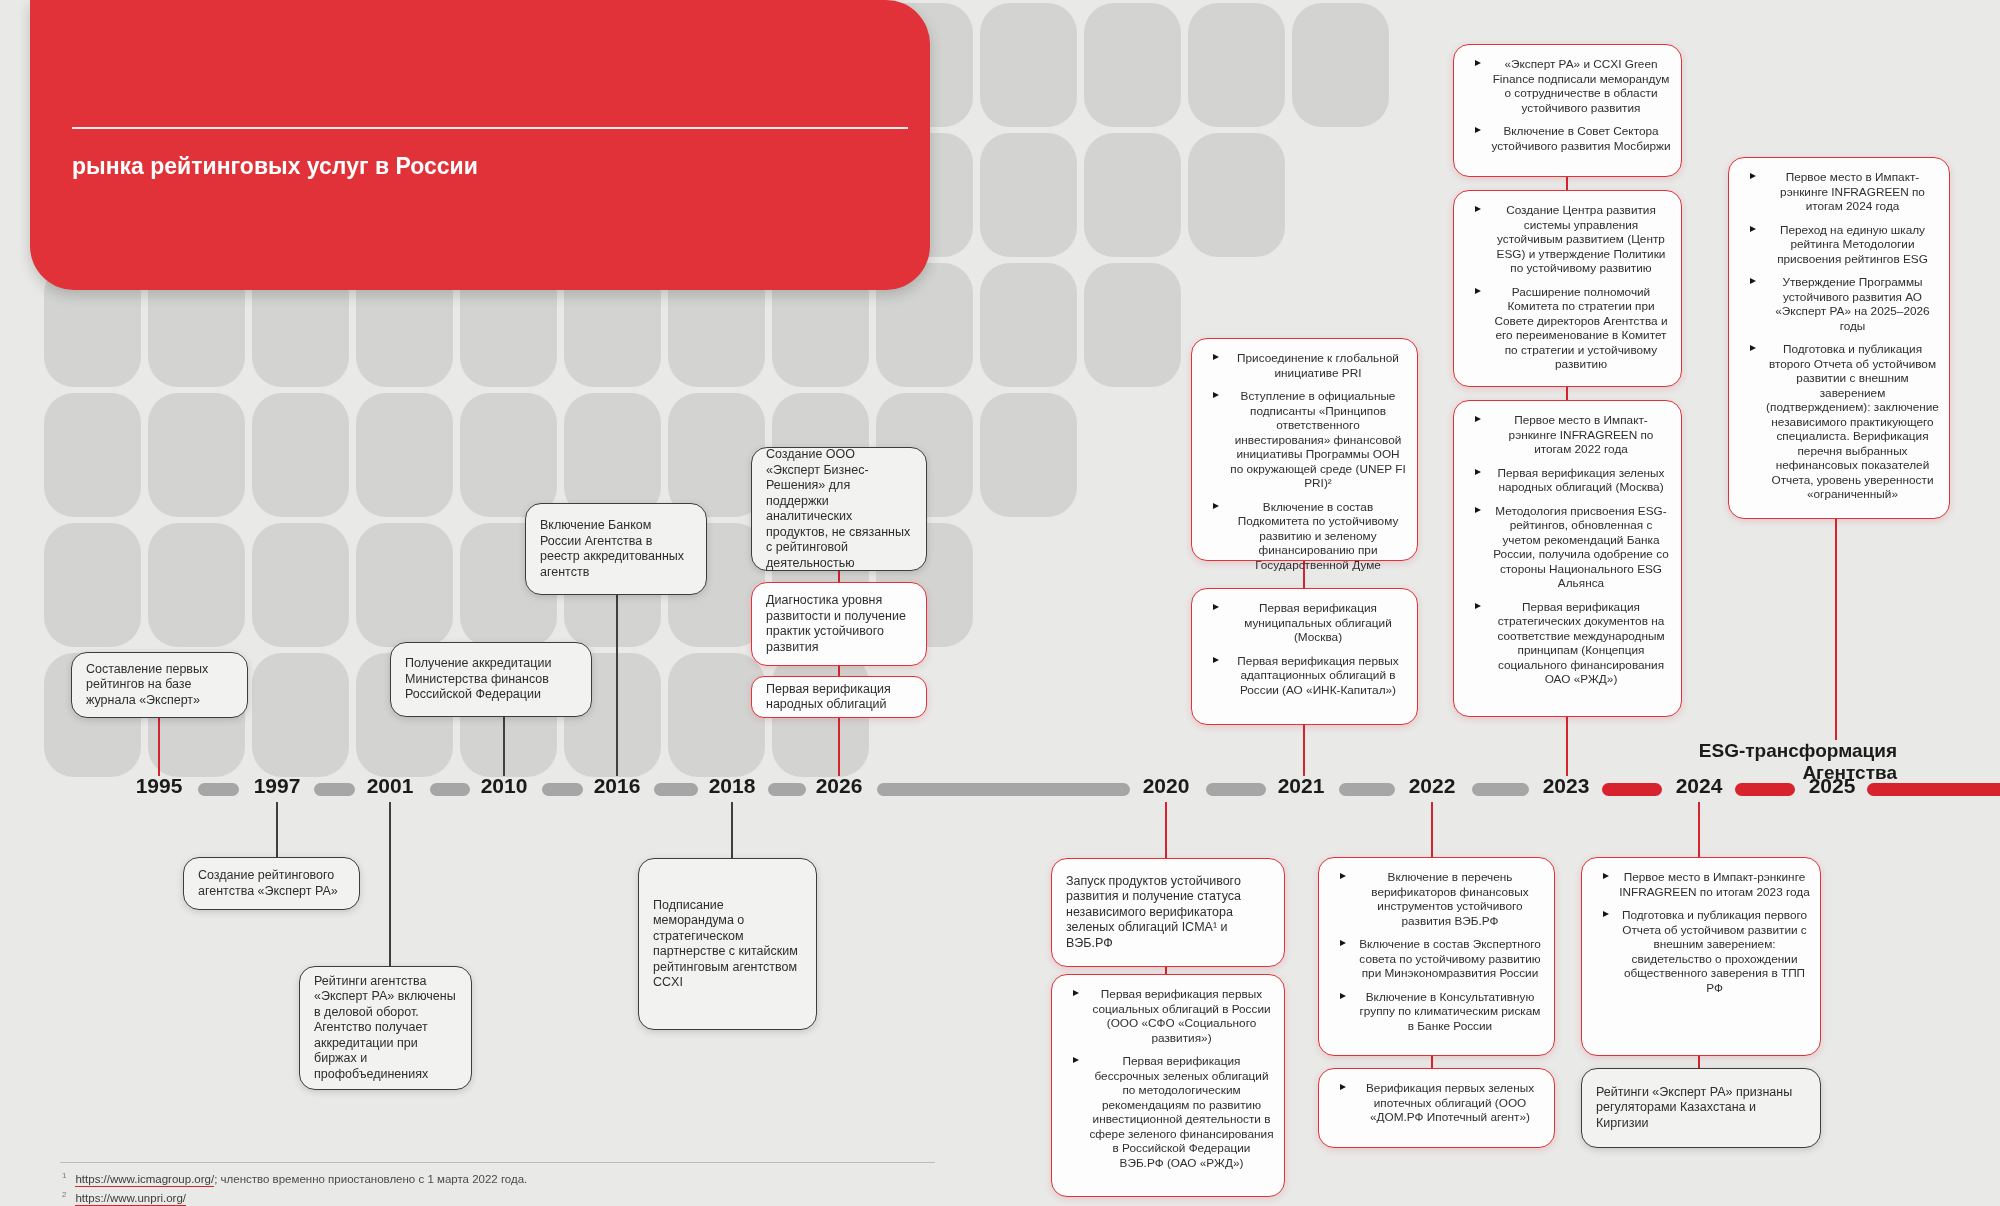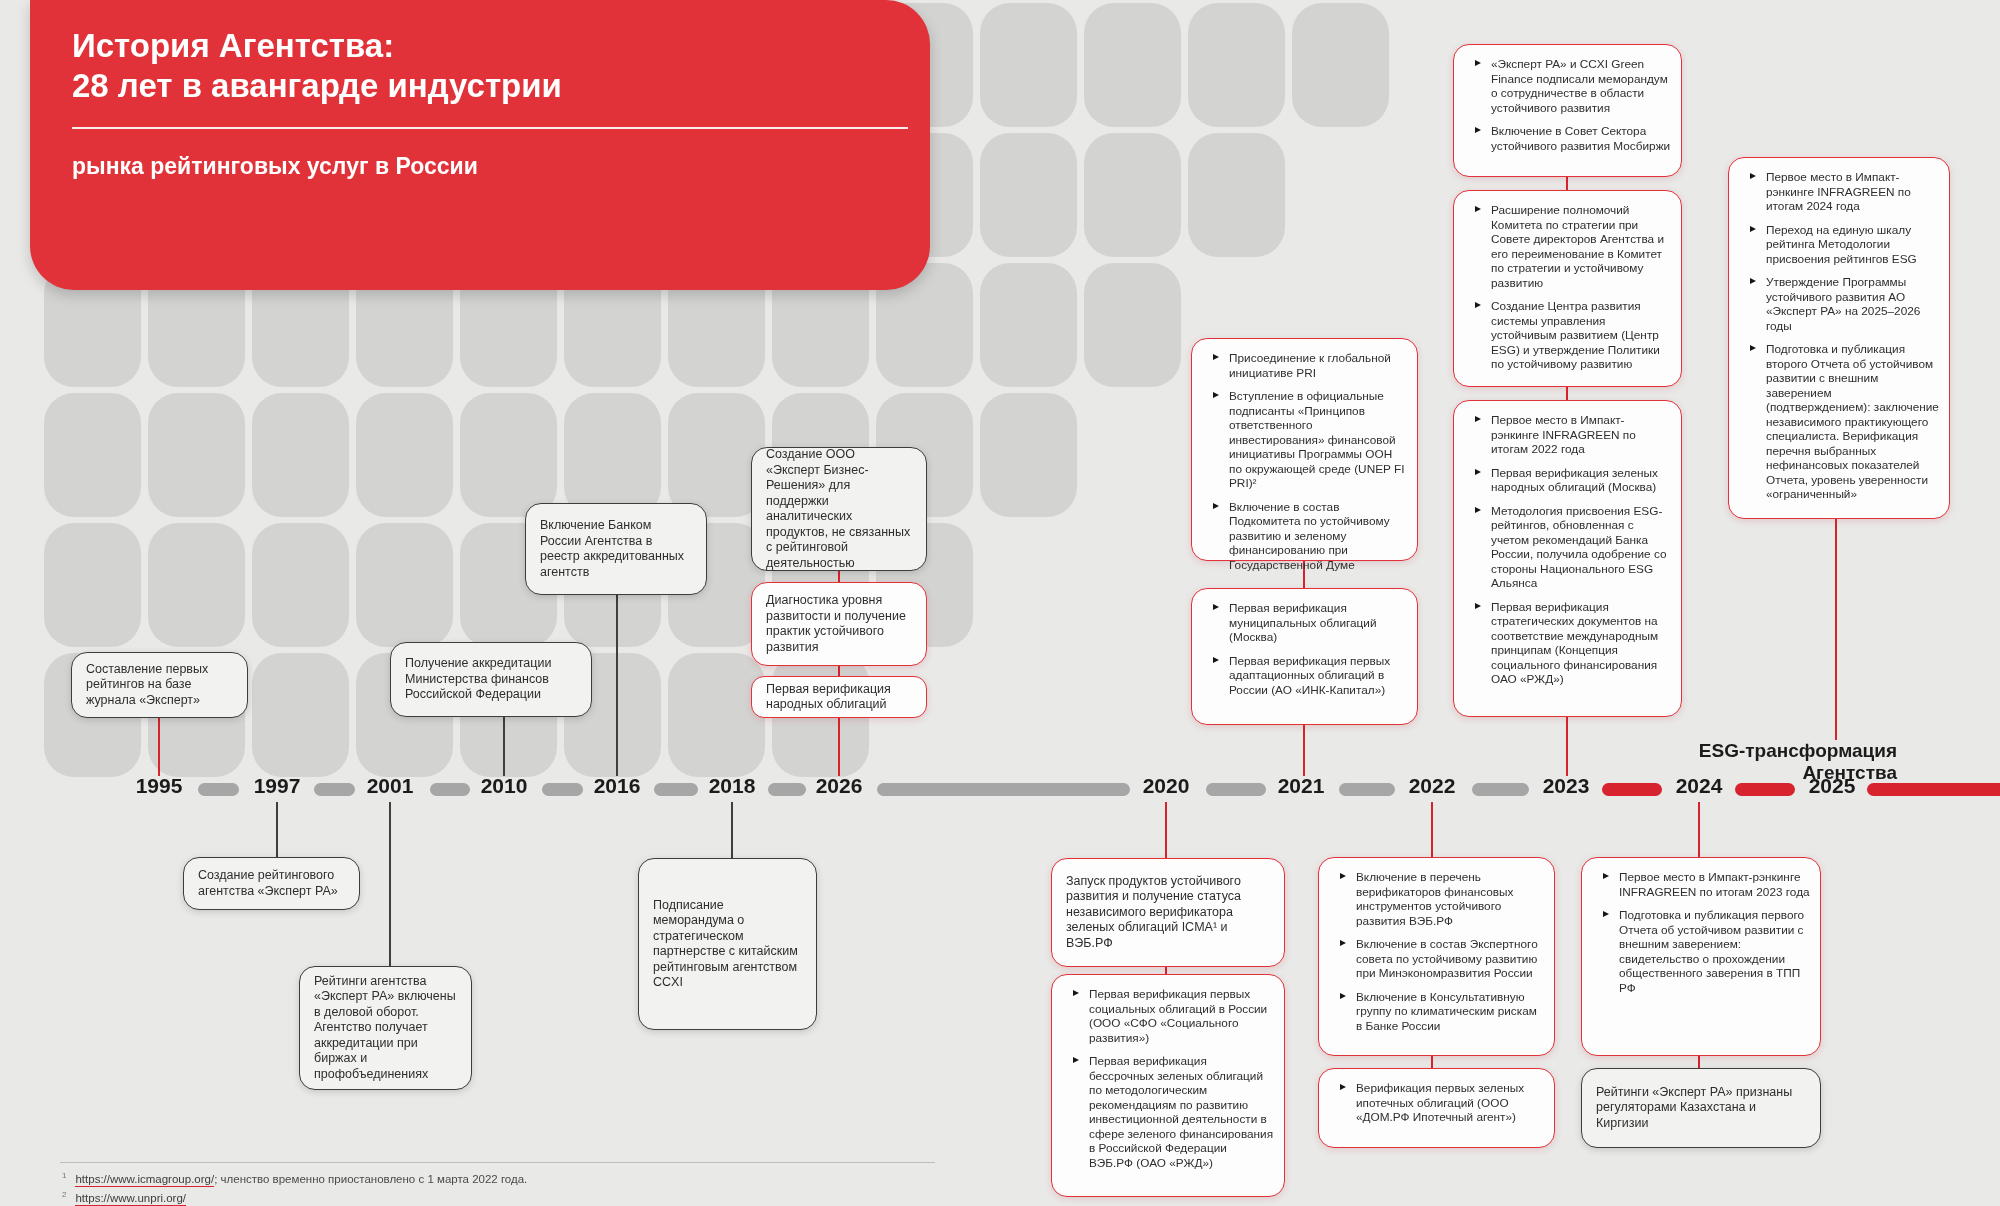--- a/index.html
+++ b/index.html
@@ -27,21 +27,21 @@
   .stem.red{background:#d7232e;}
 
   
   .box{position:absolute;z-index:3;border-radius:16px;box-sizing:border-box;}
   .box.sm{border-radius:13px;}
   .box.gray{background:#f2f2f1;border:1.5px solid #3d3d3d;box-shadow:0 2px 7px rgba(0,0,0,.15);}
   .box.red{background:#fdfdfd;border:1.5px solid #e03238;box-shadow:0 2px 7px rgba(190,30,40,.16);}
   .box.center{display:flex;align-items:center;padding:10px 14px;}
   .ptext{font-size:12.5px;line-height:1.24;color:#2e2e2e;}
   .blist{padding:12px 10px 12px 12px;display:flex;flex-direction:column;gap:9px;font-size:11.8px;line-height:1.23;color:#2e2e2e;}
-  .bullet{display:flex;}
+  .bullet{display:flex;text-align:center;}
   .tri{flex:none;width:0;height:0;border-left:6px solid #161616;border-top:3.5px solid transparent;border-bottom:3.5px solid transparent;margin:3px 10px 0 9px;}
   .btx{flex:1;}
 
   
   #footer-rule{position:absolute;left:60px;top:1162px;width:875px;height:1px;background:#bdbdbd;z-index:1;}
   .fn{position:absolute;left:62px;font-size:11.5px;color:#4a4a4a;z-index:1;white-space:nowrap;}
   .fn sup{font-size:8px;margin-right:9px;color:#777;}
   .fn .link{color:#3c3c3c;text-decoration:none;border-bottom:1.5px solid #d7232e;padding-bottom:1px;}
 </style>
 </head>
@@ -109,24 +109,20 @@
       <div class="tile" style="left: 148px; top: 653px;"></div>
       <div class="tile" style="left: 252px; top: 653px;"></div>
       <div class="tile" style="left: 356px; top: 653px;"></div>
       <div class="tile" style="left: 460px; top: 653px;"></div>
       <div class="tile" style="left: 564px; top: 653px;"></div>
       <div class="tile" style="left: 668px; top: 653px;"></div>
       <div class="tile" style="left: 772px; top: 653px;"></div>
     </div>
 
   <div id="header">
-    <div class="title">
-      <div>История Агентства:</div>
-      <div>28 лет в авангарде индустрии</div>
-    </div>
     <div class="rule"></div>
     <div class="subtitle">
       <div>рынка рейтинговых услуг в России</div>
     </div>
   </div>
 
   <div class="year" style="left:159px">1995</div>
   <div class="year" style="left:277px">1997</div>
   <div class="year" style="left:390px">2001</div>
   <div class="year" style="left:504px">2010</div>
@@ -225,25 +221,25 @@
           <span class="tri"></span>
           <span class="btx">Включение в Совет Сектора устойчивого развития Мосбиржи</span>
         </div>
       </div>
   </div>
   <div class="stem red" style="left:1567px;top:177px;height:13px"></div>
   <div class="box red" style="left:1453px;top:190px;width:229px;height:197px">
     <div class="blist">
         <div class="bullet">
           <span class="tri"></span>
+          <span class="btx">Создание Центра развития системы управления устойчивым развитием (Центр ESG) и утверждение Политики по устойчивому развитию</span>
+        </div>
+        <div class="bullet">
+          <span class="tri"></span>
           <span class="btx">Расширение полномочий Комитета по стратегии при Совете директоров Агентства и его переименование в Комитет по стратегии и устойчивому развитию</span>
-        </div>
-        <div class="bullet">
-          <span class="tri"></span>
-          <span class="btx">Создание Центра развития системы управления устойчивым развитием (Центр ESG) и утверждение Политики по устойчивому развитию</span>
         </div>
       </div>
   </div>
   <div class="stem red" style="left:1567px;top:387px;height:13px"></div>
   <div class="box red" style="left:1453px;top:400px;width:229px;height:317px">
     <div class="blist">
         <div class="bullet">
           <span class="tri"></span>
           <span class="btx">Первое место в Импакт-рэнкинге INFRAGREEN по итогам 2022 года</span>
         </div>

